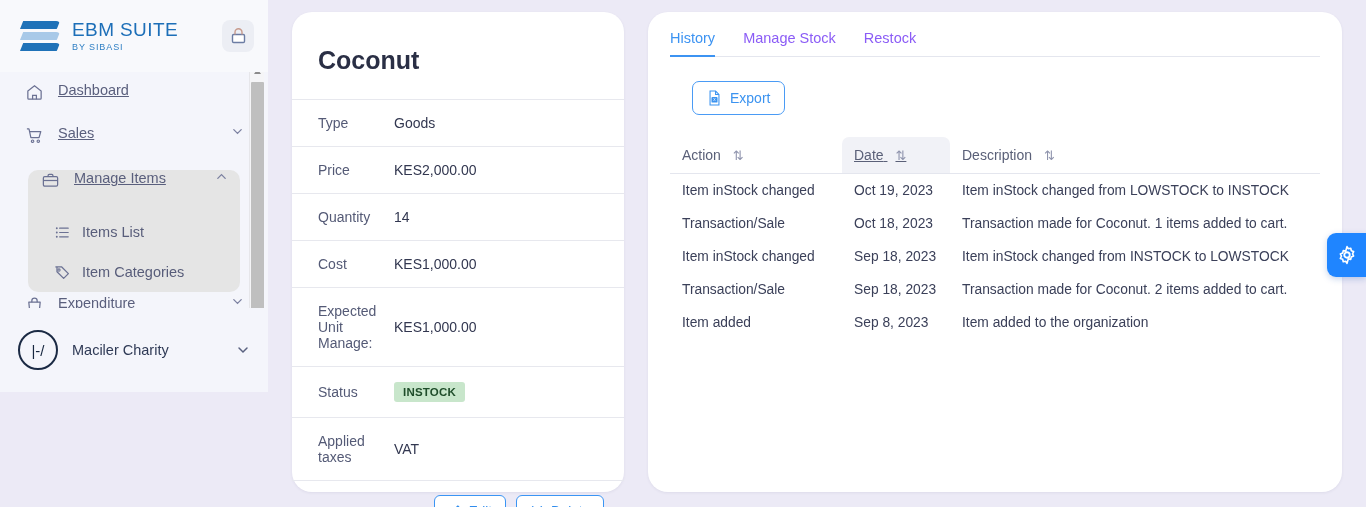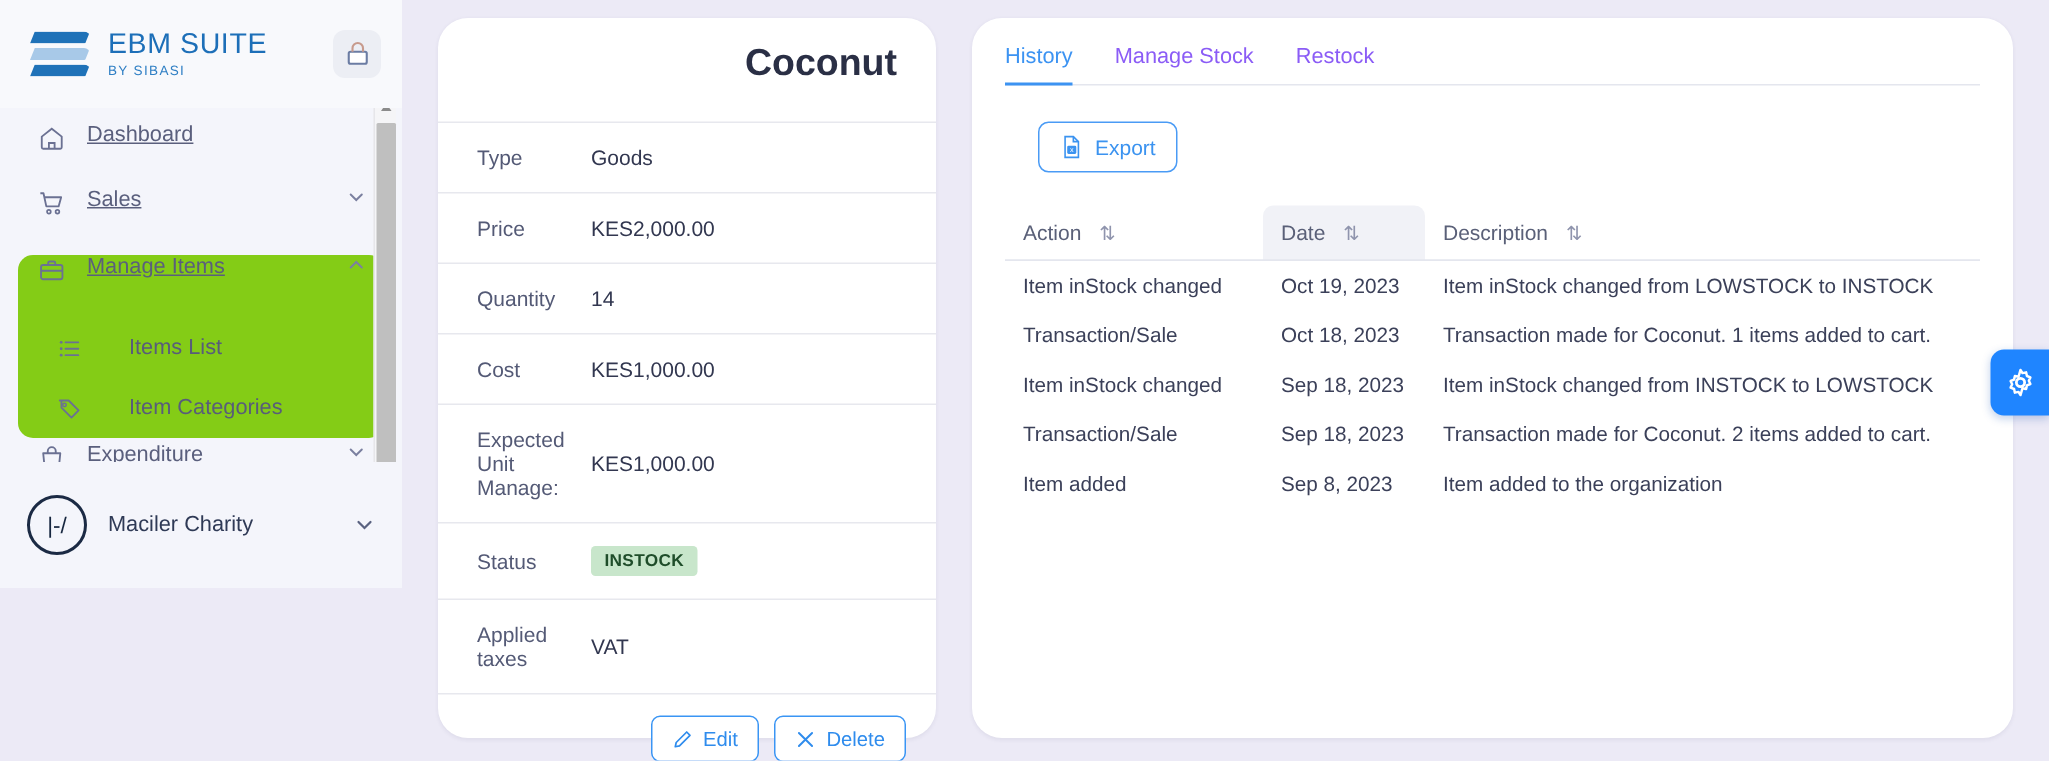--- a/index.html
+++ b/index.html
@@ -46,24 +46,24 @@
   .nav-item {
     display: flex; align-items: flex-start; gap: 14px;
     height: 42px; padding: 0 12px; border-radius: 8px;
     color: #5a5f7d; font-size: 14.5px; cursor: pointer;
     margin-bottom: 1px;
     text-decoration: underline;
   }
   .nav-item .ico { width: 20px; height: 20px; flex: 0 0 20px; display: flex;
                    align-items: center; justify-content: center; color: #6b7193; }
   .nav-item .chev { margin-left: auto; color: #7b80a0; display: flex; }
-  .nav-group { background: #84cc16; border-radius: 10px; margin: 3px 0; }
+  .nav-group { background: #e5e5e5; border-radius: 10px; margin: 3px 16px; }
   .nav-group .nav-item { margin-bottom: 0; }
   .nav-sub {
-    display: flex; align-items: center; gap: 30px;
+    display: flex; align-items: center; gap: 10px;
     height: 40px; padding: 0 12px 0 24px;
     color: #585d7a; font-size: 14.5px; cursor: pointer;
   }
   .nav-sub .ico { width: 20px; height: 20px; flex: 0 0 20px; display: flex;
                   align-items: center; justify-content: center; color: #6b7193; }
 
   
   .sb-bar { position: absolute; right: 4px; top: -8px; width: 15px; height: 352px;
             background: #f5f5f7; border-left: 1px solid #e6e6ea; }
   .sb-arrow { width: 15px; height: 15px; display: flex; align-items: center;
@@ -82,21 +82,21 @@
   .sb-footer .chev { margin-left: auto; color: #5a6280; display: flex; }
 
   
   .content { flex: 1; display: flex; gap: 24px; padding: 12px 24px 15px 24px; position: relative; }
 
   .card {
     background: #ffffff; border-radius: 20px;
     box-shadow: 0 1px 3px rgba(40,40,80,.07);
   }
   .detail-card { width: 332px; flex: 0 0 332px; padding: 0; }
-  .detail-title { font-size: 25px; color: #2a2f45; padding: 16px 26px 24px 26px; text-align: right; }
+  .detail-title { font-size: 25px; color: #2a2f45; padding: 34px 26px 24px 26px; }
   .dtable { width: 100%; border-collapse: collapse; }
   .dtable td { border-top: 1px solid #e7e8ee; padding: 15px 6px; font-size: 14px;
                vertical-align: middle; }
   .dtable tr td:first-child { color: #545a76; width: 96px; padding-left: 26px; }
   .dtable tr td:last-child { color: #323750; padding-right: 20px; }
   .badge { display: inline-block; background: #c8e6cb; color: #1f4d2a;
            font-size: 11.5px; font-weight: bold; padding: 4px 9px; border-radius: 3px;
            letter-spacing: .2px; }
   .dfooter { border-top: 1px solid #e7e8ee; padding: 14px 20px 18px 20px;
              display: flex; justify-content: flex-end; gap: 10px; }
@@ -113,21 +113,21 @@
 
   .export-wrap { padding: 24px 0 0 22px; }
   .export-btn { display: inline-flex; align-items: center; gap: 8px;
                 border: 1px solid #4a9bf5; color: #3b93f0; background: #fff;
                 border-radius: 7px; padding: 8px 14px; font-size: 14px; cursor: pointer;
                 font-family: inherit; }
 
   .htable { width: 100%; border-collapse: collapse; margin-top: 22px; }
   .htable th { text-align: left; font-weight: normal; font-size: 14px; color: #5a6078;
                padding: 10px 12px; border-bottom: 1px solid #e4e6ee; }
-  .htable th.hov { background: #f1f2f7; border-radius: 7px 7px 0 0; }
+  .htable th.hov { background: #f1f2f7; border-radius: 7px 7px 0 0; text-decoration: underline; }
   .htable th .sorter { color: #8f94ad; margin-left: 8px; font-size: 13px; }
   .htable td { font-size: 13.8px; color: #3b4059; padding: 9px 12px; }
   .col-action { width: 172px; }
   .col-date { width: 108px; }
 
   .gear-fab {
     position: absolute; right: 0; top: 233px;
     width: 39px; height: 44px; background: #1f85ff;
     border-radius: 9px 0 0 9px;
     display: flex; align-items: center; justify-content: center; cursor: pointer;

